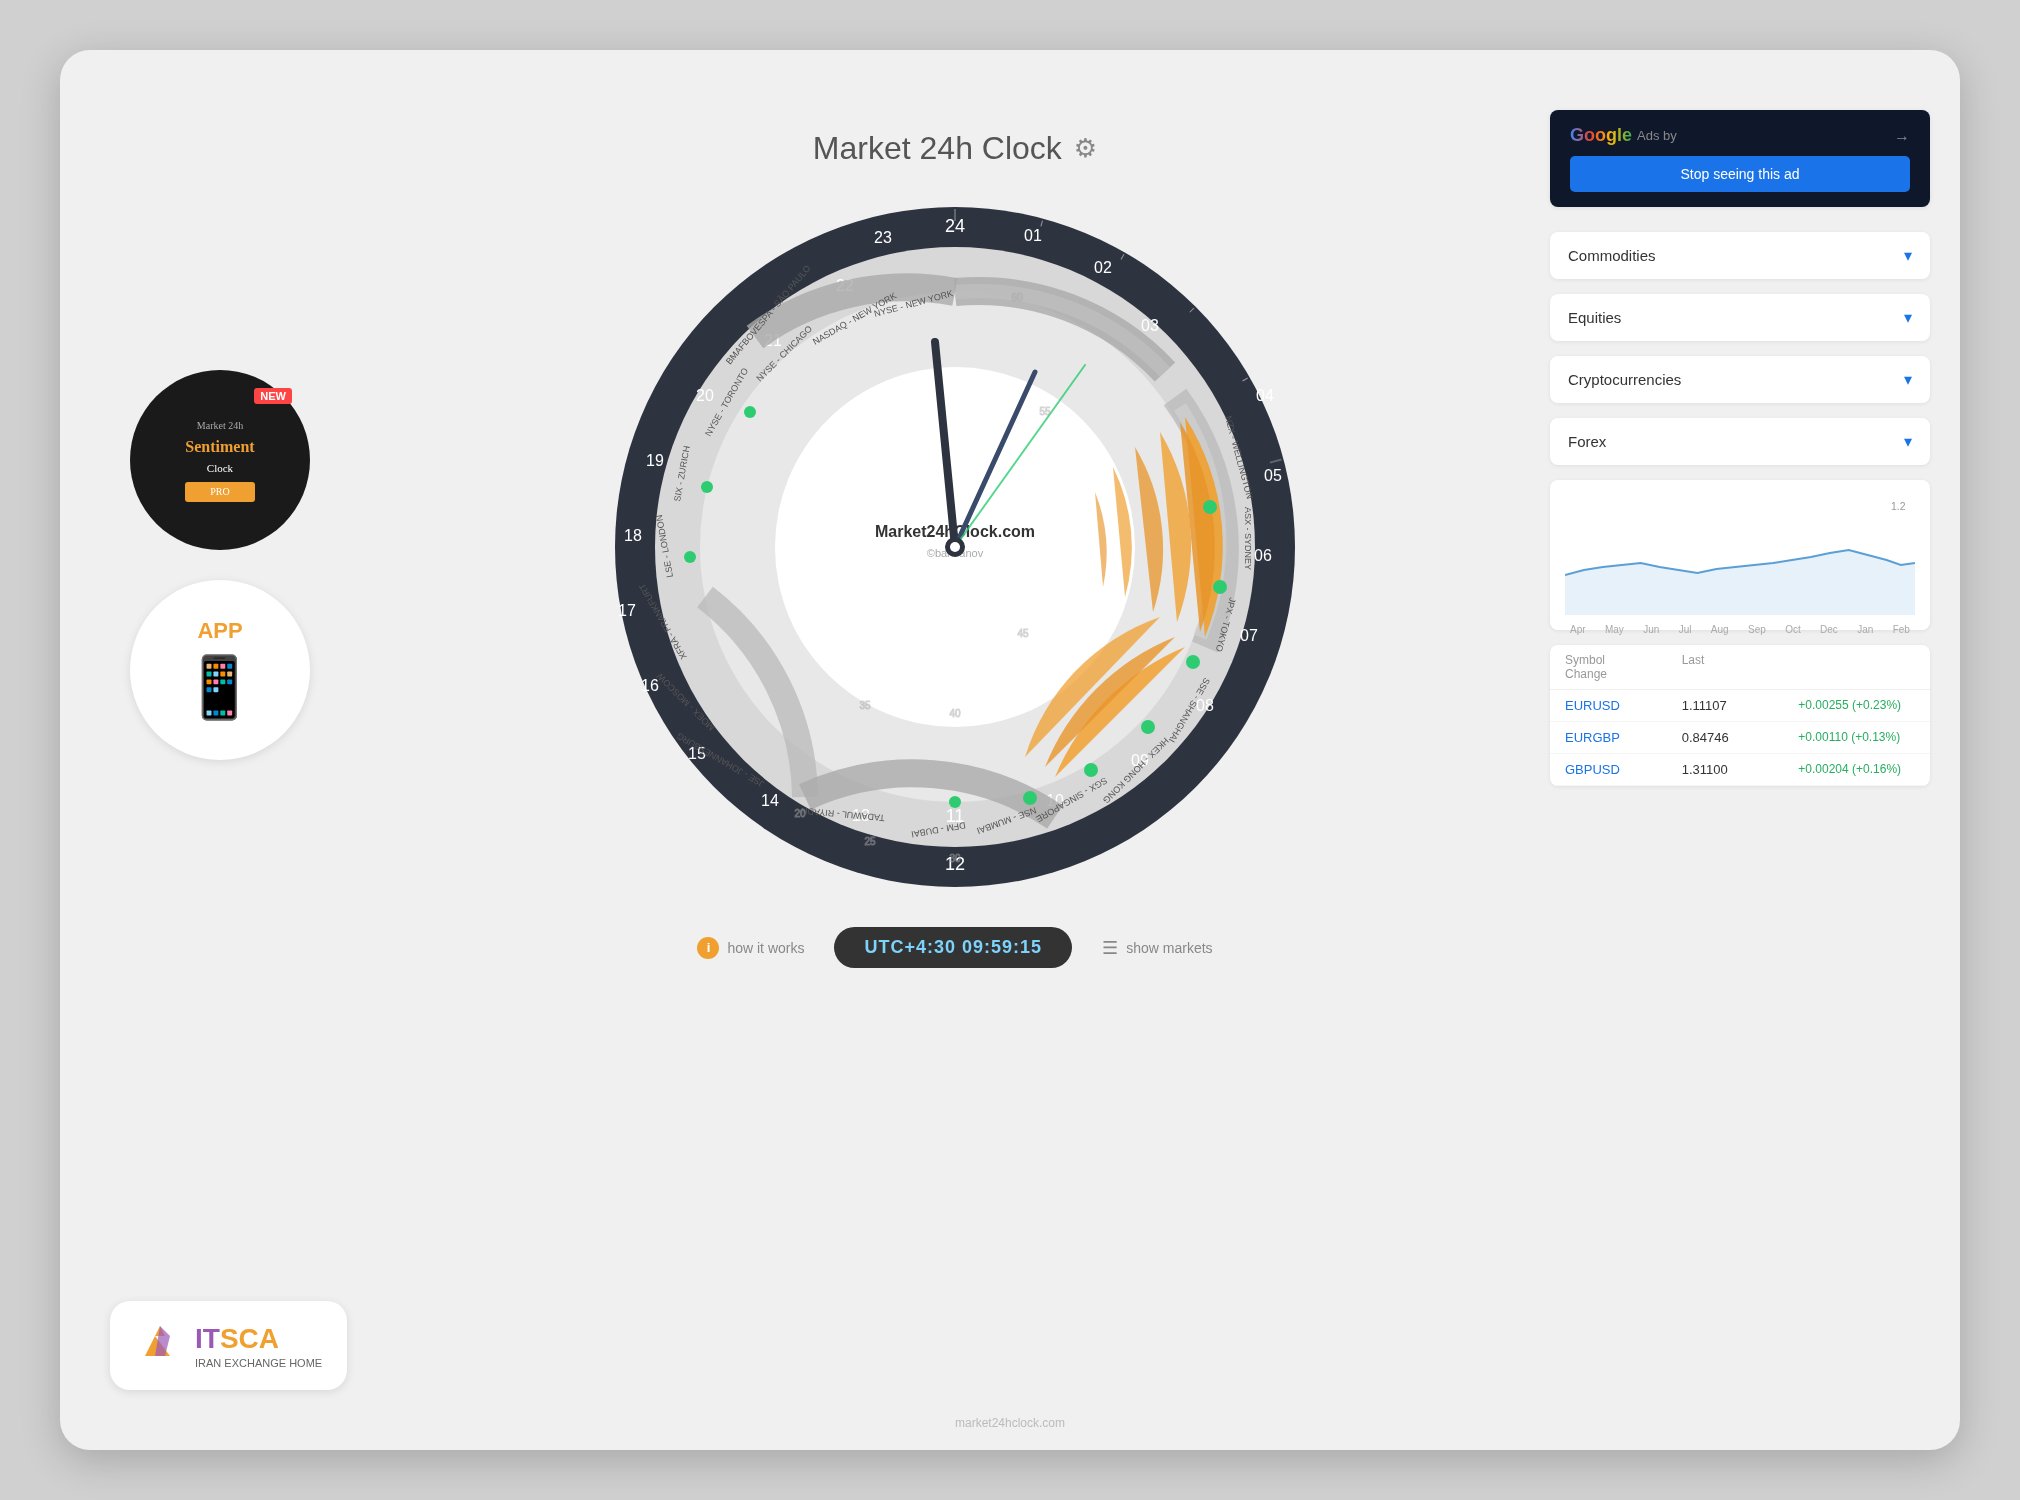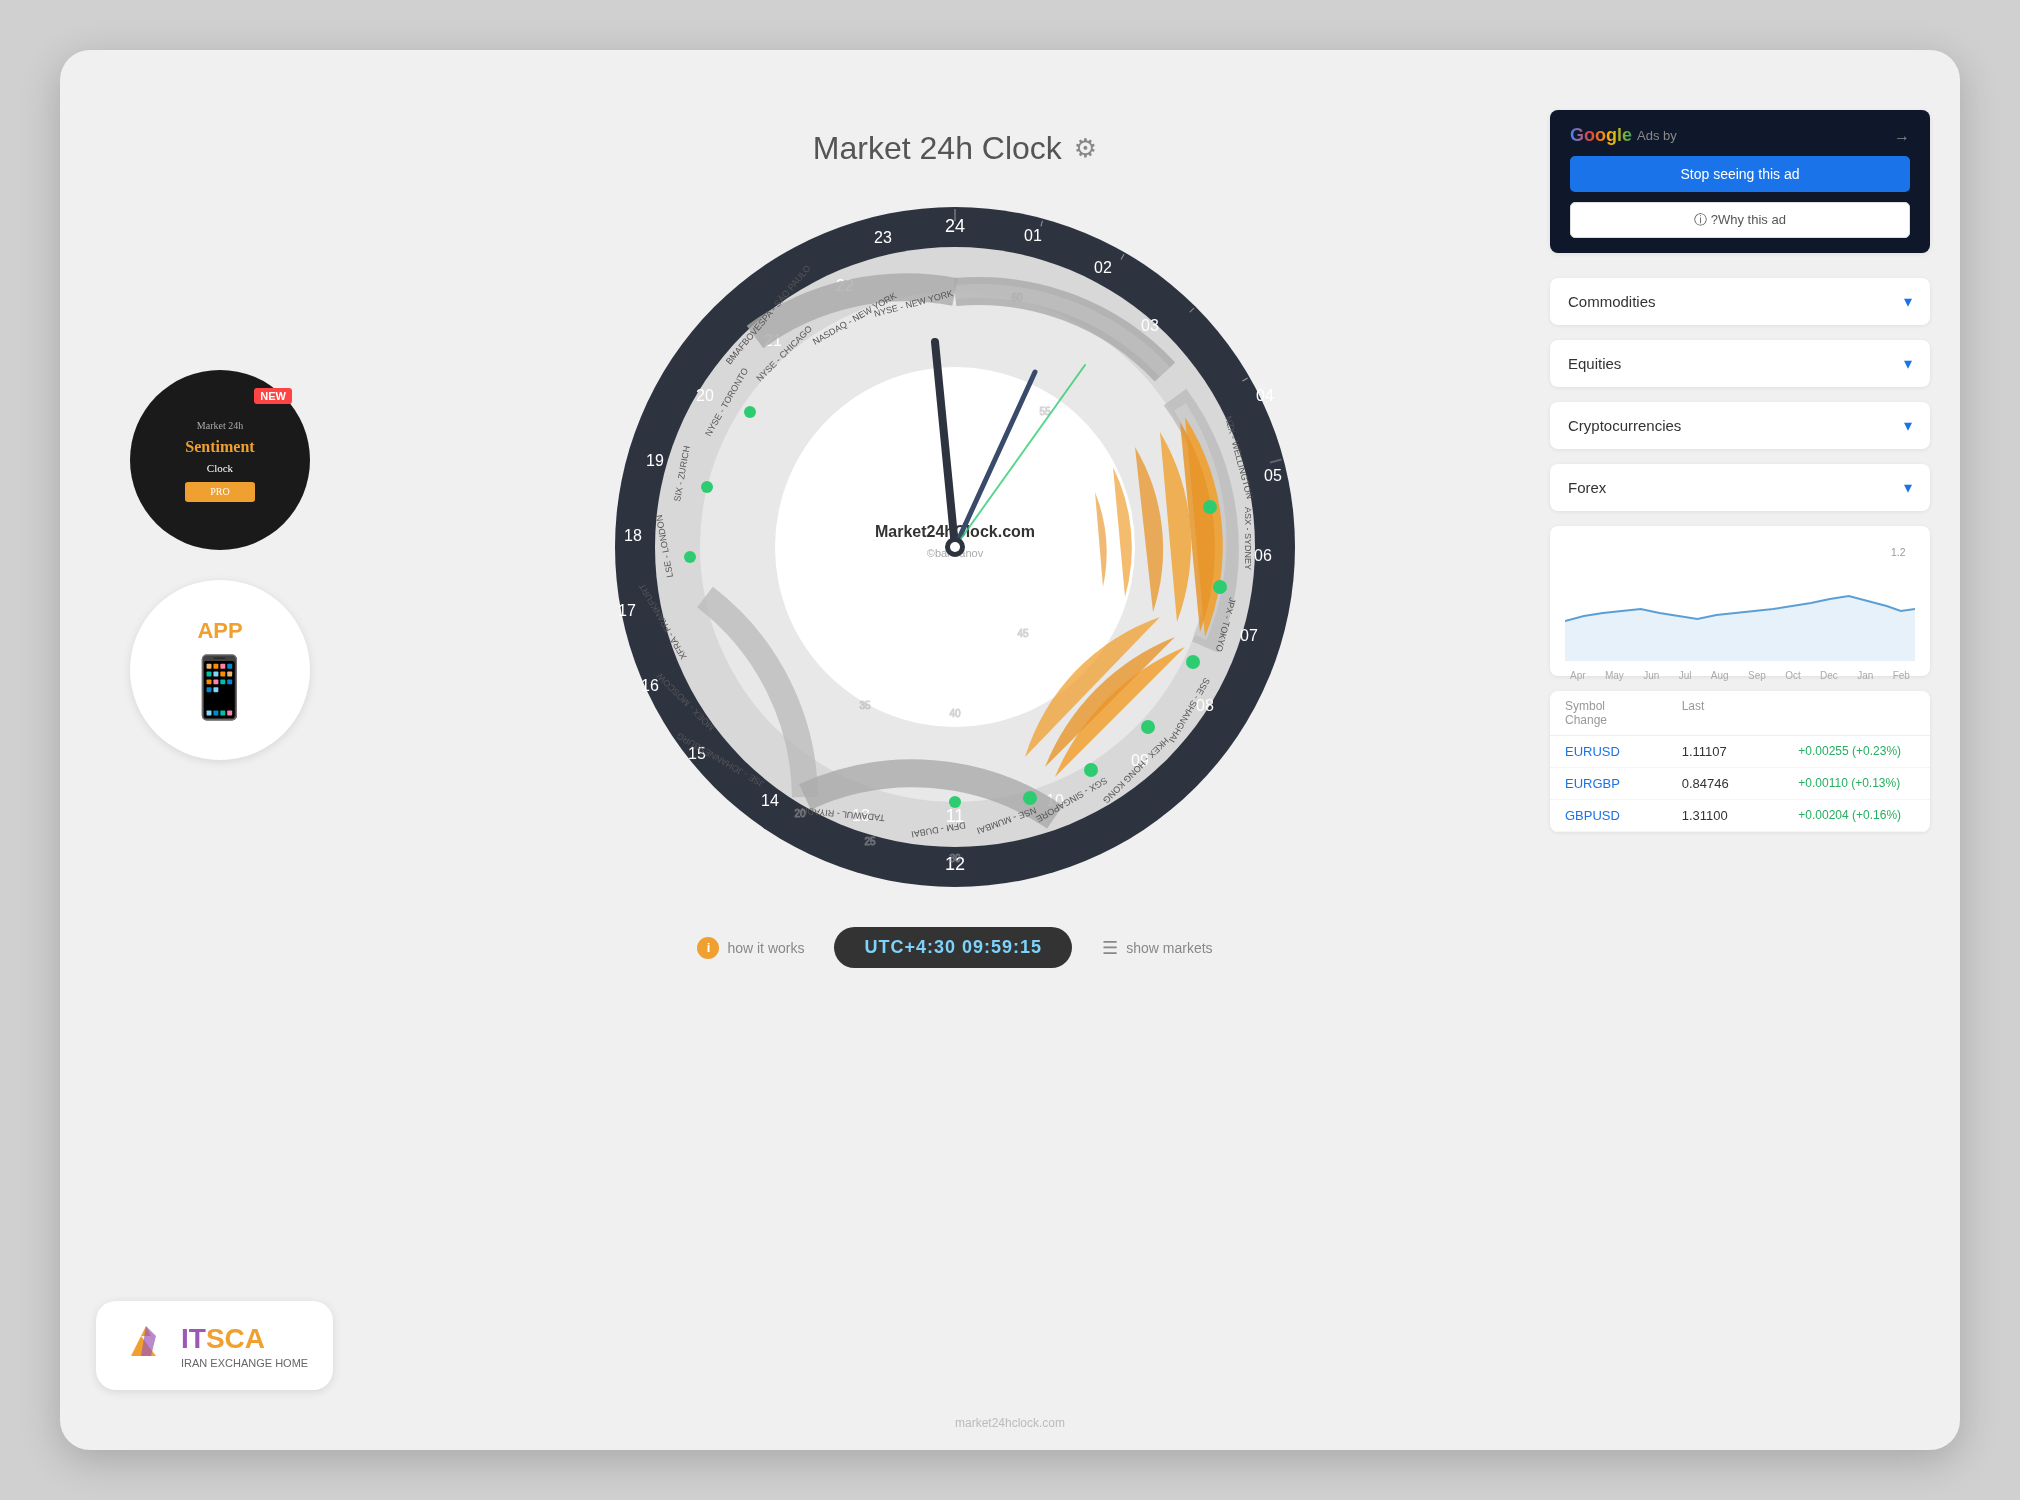--- a/index.html
+++ b/index.html
@@ -98,21 +98,21 @@
       font-weight: bold;
       margin-bottom: 8px;
     }
     .phone-icon {
       font-size: 60px;
     }
     
     .logo-area {
       position: absolute;
       bottom: 60px;
-      left: 36px;
+      left: 50px;
       display: flex;
       align-items: center;
       gap: 10px;
       background: white;
       border-radius: 20px;
       padding: 15px 25px;
       box-shadow: 0 2px 10px rgba(0,0,0,0.1);
     }
     .logo-sub {
       font-size: 11px;
@@ -527,21 +527,20 @@
 
     <div class="ad-box">
       <div class="ad-header">
         <div class="google-logo">
           <span class="google-text">Google</span>
           <span class="ads-by">Ads by</span>
         </div>
         <span class="arrow-right">→</span>
       </div>
       <button class="stop-ad-btn">Stop seeing this ad</button>
-      <button class="why-ad-btn">ⓘ ?Why this ad</button>
     </div>
 
     <div class="dropdown-item">
       <span>Commodities</span>
       <span class="chevron-down">▾</span>
     </div>
     <div class="dropdown-item">
       <span>Equities</span>
       <span class="chevron-down">▾</span>
     </div>

